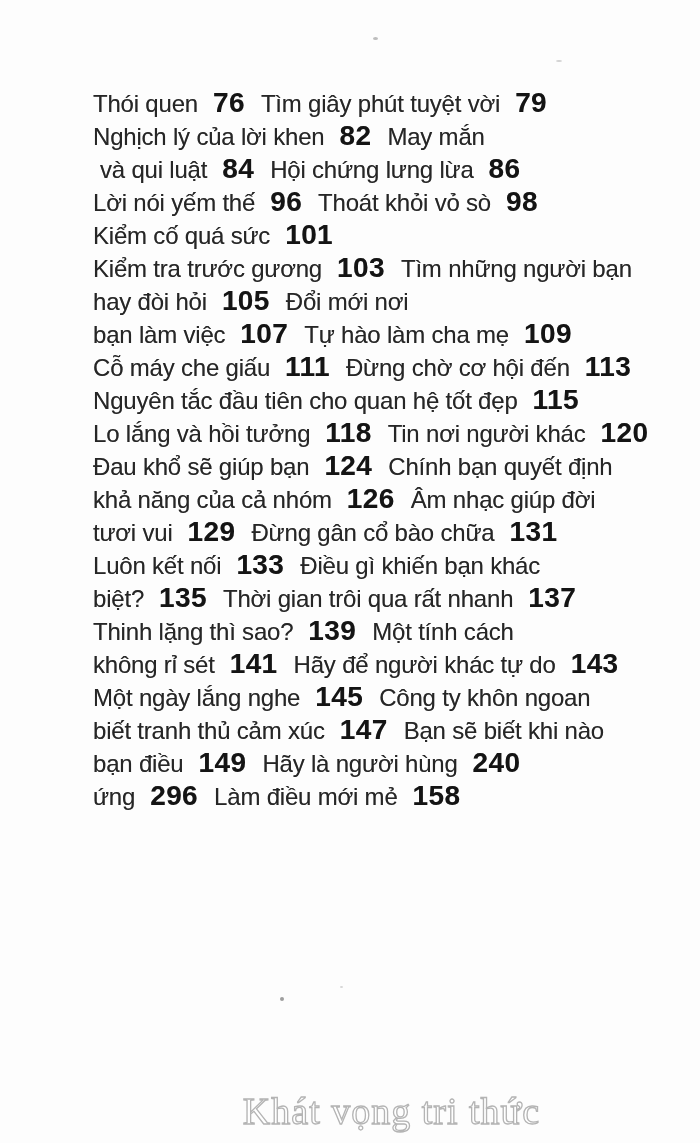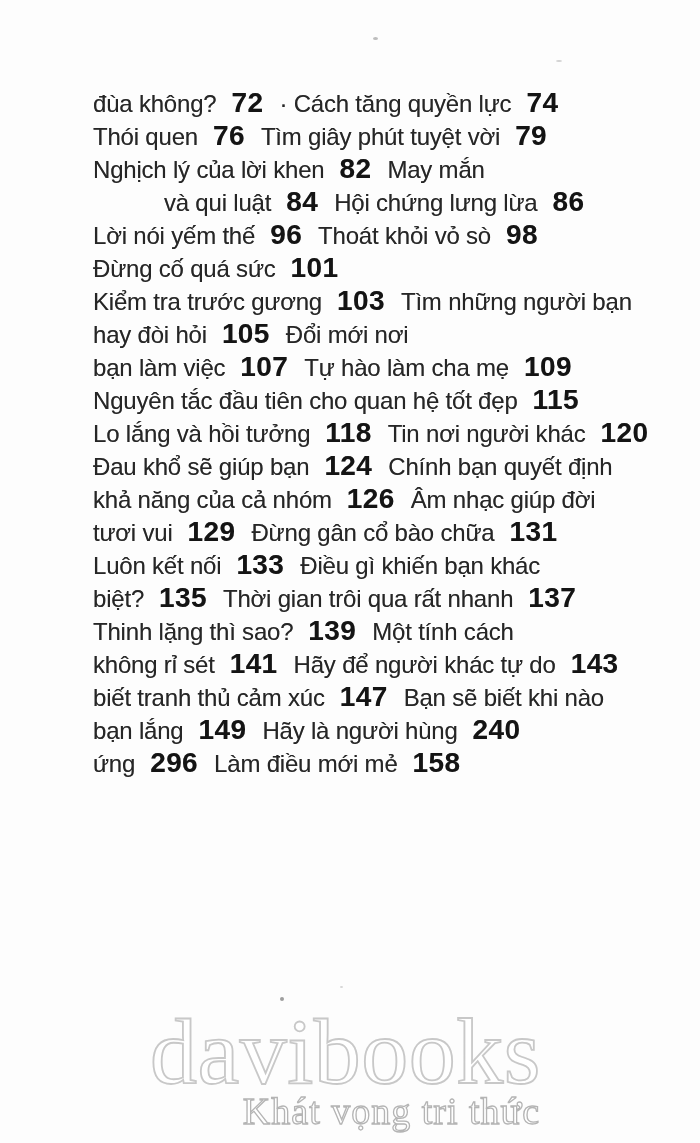--- a/index.html
+++ b/index.html
@@ -23,21 +23,21 @@
     position: absolute;
     left: 93px;
     top: 86px;
     text-shadow: 0 0 0.5px rgba(50,50,50,0.45);
   }
   .toc-line {
     white-space: nowrap;
     height: 33px;
     line-height: 33px;
   }
-  .toc-line.indent { padding-left: 7px; text-align: center; }
+  .toc-line.indent { padding-left: 7px; }
   .title {
     font-size: 24px;
     color: var(--ink);
     letter-spacing: -0.2px;
   }
   .num {
     font-size: 28px;
     font-weight: 700;
     color: var(--num-ink);
     margin: 0 16px 0 15px;
@@ -76,43 +76,43 @@
   .speck-1 { left: 373px; top: 37px;  width: 5px; height: 3px; background: #bdbdbd; }
   .speck-2 { left: 556px; top: 60px;  width: 6px; height: 2px; background: #d2d2d2; }
   .speck-3 { left: 280px; top: 997px; width: 4px; height: 4px; background: #9e9e9e; }
   .speck-4 { left: 340px; top: 986px; width: 3px; height: 2px; background: #d6d6d6; }
 </style>
 </head>
 <body>
 
 <div class="page">
   <div class="toc">
-      <div class="toc-line"><span class="title">đùa không?</span><span class="num">72</span><span class="title">· Cách tăng quyền lực</span><span class="num">74</span></div>
       <div class="toc-line"><span class="title">Thói quen</span><span class="num">76</span><span class="title">Tìm giây phút tuyệt vời</span><span class="num">79</span></div>
       <div class="toc-line"><span class="title">Nghịch lý của lời khen</span><span class="num">82</span><span class="title">May mắn</span></div>
       <div class="toc-line indent"><span class="title">và qui luật</span><span class="num">84</span><span class="title">Hội chứng lưng lừa</span><span class="num">86</span></div>
       <div class="toc-line"><span class="title">Lời nói yếm thế</span><span class="num">96</span><span class="title">Thoát khỏi vỏ sò</span><span class="num">98</span></div>
-      <div class="toc-line"><span class="title">Đừng cố quá sức</span><span class="num">101</span></div>
+      <div class="toc-line"><span class="title">Kiểm cố quá sức</span><span class="num">101</span></div>
       <div class="toc-line"><span class="title">Kiểm tra trước gương</span><span class="num">103</span><span class="title">Tìm những người bạn</span></div>
       <div class="toc-line"><span class="title">hay đòi hỏi</span><span class="num">105</span><span class="title">Đổi mới nơi</span></div>
       <div class="toc-line"><span class="title">bạn làm việc</span><span class="num">107</span><span class="title">Tự hào làm cha mẹ</span><span class="num">109</span></div>
+      <div class="toc-line"><span class="title">Cỗ máy che giấu</span><span class="num">111</span><span class="title">Đừng chờ cơ hội đến</span><span class="num">113</span></div>
       <div class="toc-line"><span class="title">Nguyên tắc đầu tiên cho quan hệ tốt đẹp</span><span class="num">115</span></div>
       <div class="toc-line"><span class="title">Lo lắng và hồi tưởng</span><span class="num">118</span><span class="title">Tin nơi người khác</span><span class="num">120</span></div>
       <div class="toc-line"><span class="title">Đau khổ sẽ giúp bạn</span><span class="num">124</span><span class="title">Chính bạn quyết định</span></div>
       <div class="toc-line"><span class="title">khả năng của cả nhóm</span><span class="num">126</span><span class="title">Âm nhạc giúp đời</span></div>
       <div class="toc-line"><span class="title">tươi vui</span><span class="num">129</span><span class="title">Đừng gân cổ bào chữa</span><span class="num">131</span></div>
       <div class="toc-line"><span class="title">Luôn kết nối</span><span class="num">133</span><span class="title">Điều gì khiến bạn khác</span></div>
       <div class="toc-line"><span class="title">biệt?</span><span class="num">135</span><span class="title">Thời gian trôi qua rất nhanh</span><span class="num">137</span></div>
       <div class="toc-line"><span class="title">Thinh lặng thì sao?</span><span class="num">139</span><span class="title">Một tính cách</span></div>
       <div class="toc-line"><span class="title">không rỉ sét</span><span class="num">141</span><span class="title">Hãy để người khác tự do</span><span class="num">143</span></div>
+      <div class="toc-line"><span class="title">Một ngày lắng nghe</span><span class="num">145</span><span class="title">Công ty khôn ngoan</span></div>
       <div class="toc-line"><span class="title">biết tranh thủ cảm xúc</span><span class="num">147</span><span class="title">Bạn sẽ biết khi nào</span></div>
-      <div class="toc-line"><span class="title">bạn lắng</span><span class="num">149</span><span class="title">Hãy là người hùng</span><span class="num">240</span></div>
+      <div class="toc-line"><span class="title">bạn điều</span><span class="num">149</span><span class="title">Hãy là người hùng</span><span class="num">240</span></div>
       <div class="toc-line"><span class="title">ứng</span><span class="num">296</span><span class="title">Làm điều mới mẻ</span><span class="num">158</span></div>
     </div>
 
-  <div class="wm-logo">davibooks</div>
   <div class="wm-tagline">Khát vọng tri thức</div>
 
   <div class="speck speck-1"></div>
   <div class="speck speck-2"></div>
   <div class="speck speck-3"></div>
   <div class="speck speck-4"></div>
 </div>
 
 </body></html>

